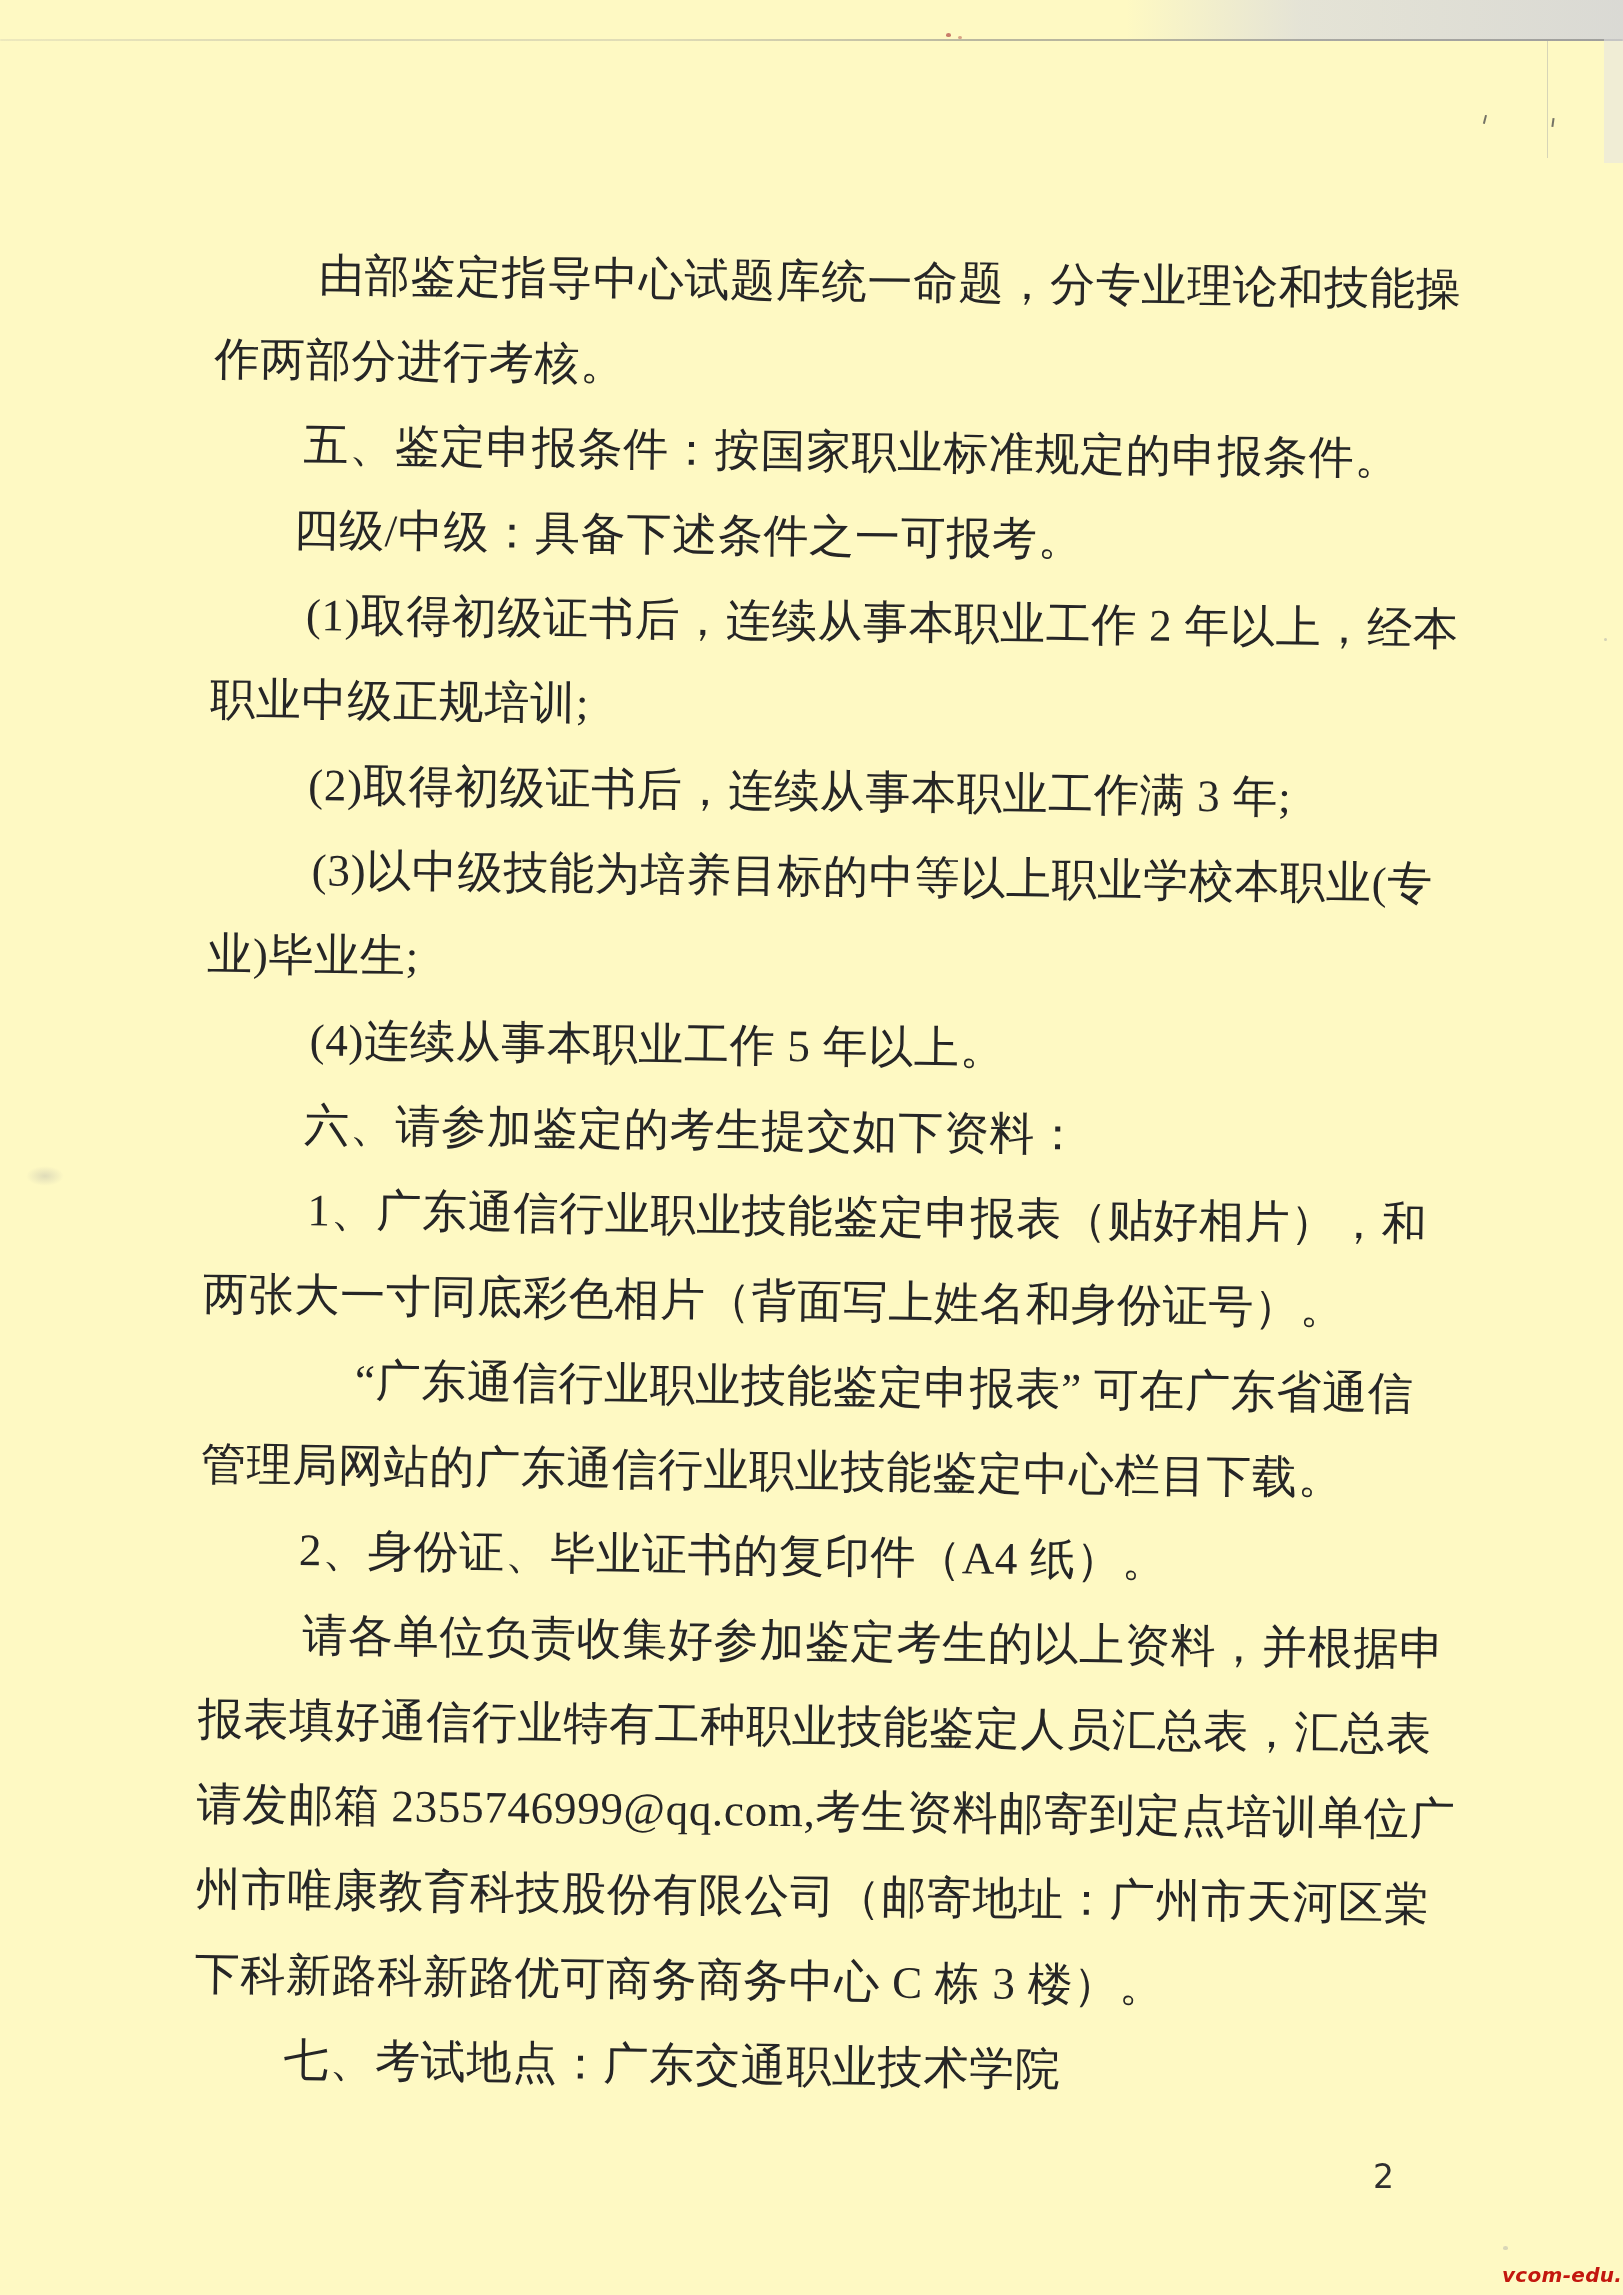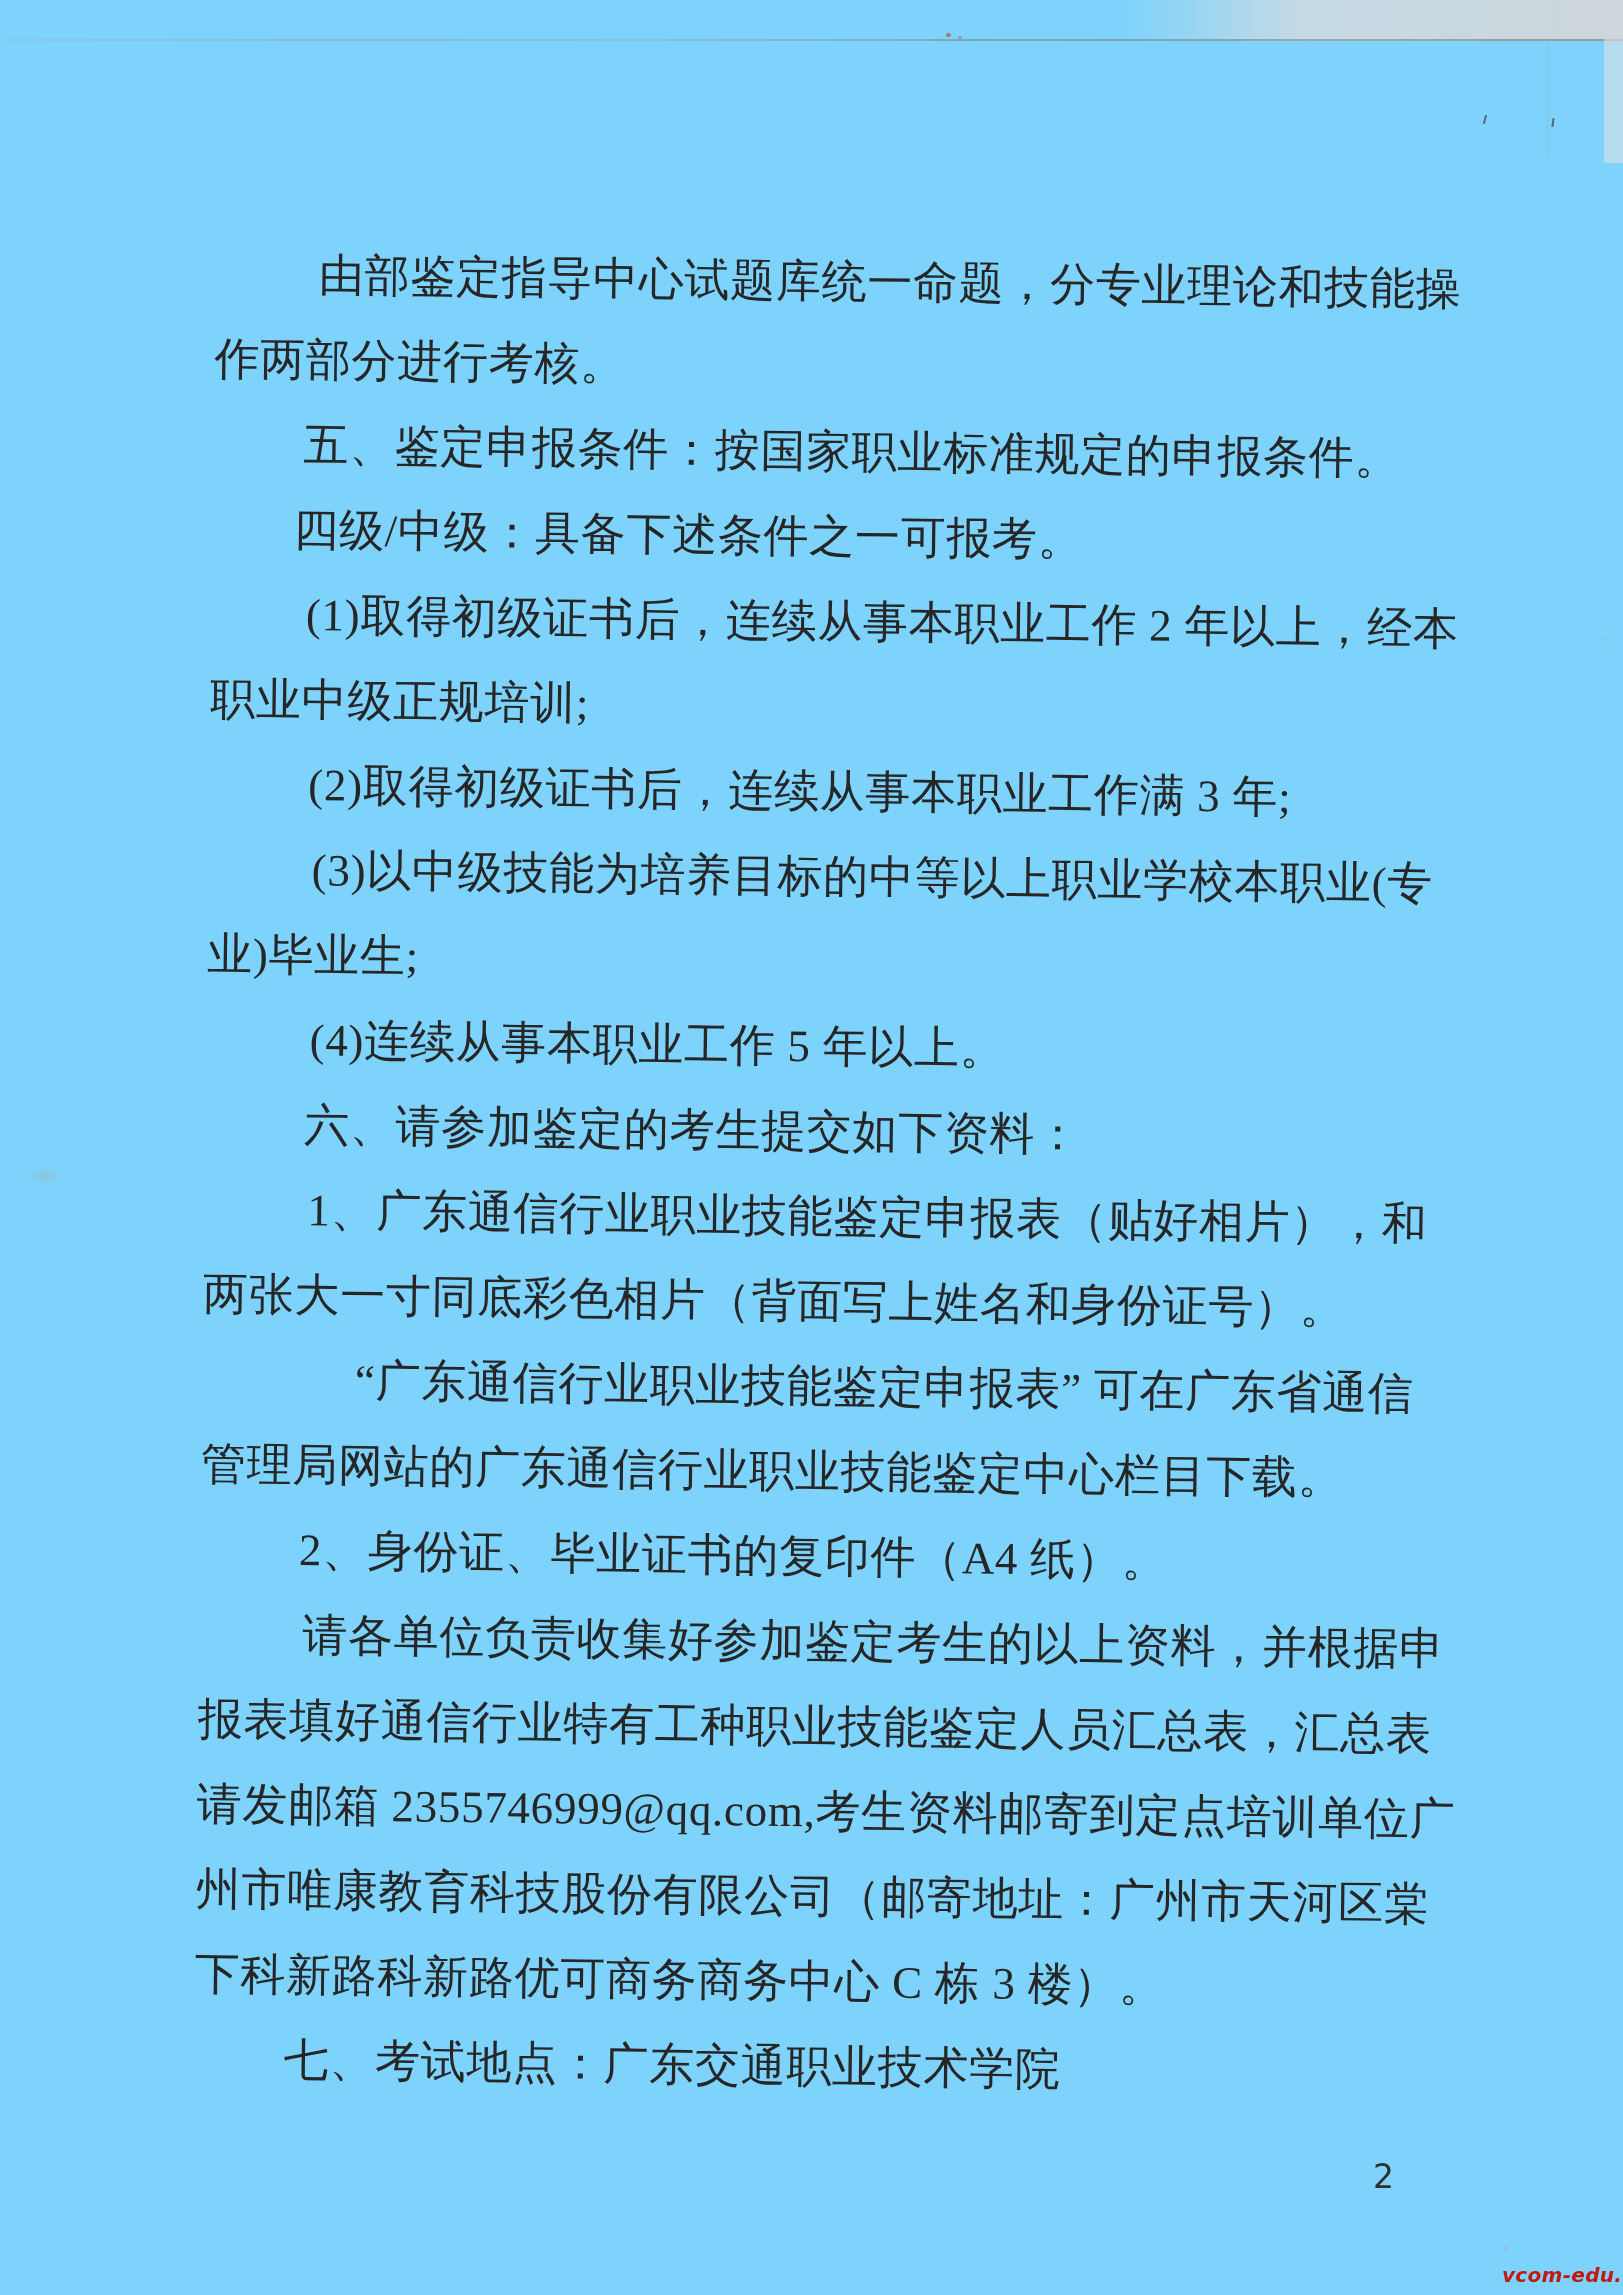--- a/index.html
+++ b/index.html
@@ -4,21 +4,21 @@
 <style>
   html, body {
     margin: 0;
     padding: 0;
     background: #ffffff;
   }
   .page {
     position: relative;
     width: 1623px;
     height: 2295px;
-    background: #7dd3fc;
+    background: #fef9c3;
     overflow: hidden;
     font-family: "Liberation Serif", "DejaVu Serif", serif;
   }
 
   
   .corner-tint {
     position: absolute;
     left: 1126px; top: 0;
     width: 497px; height: 41px;
     background: linear-gradient(to right, rgba(224,224,224,0) 0%, rgba(220,220,220,0.75) 35%, rgba(214,214,214,0.9) 100%);

